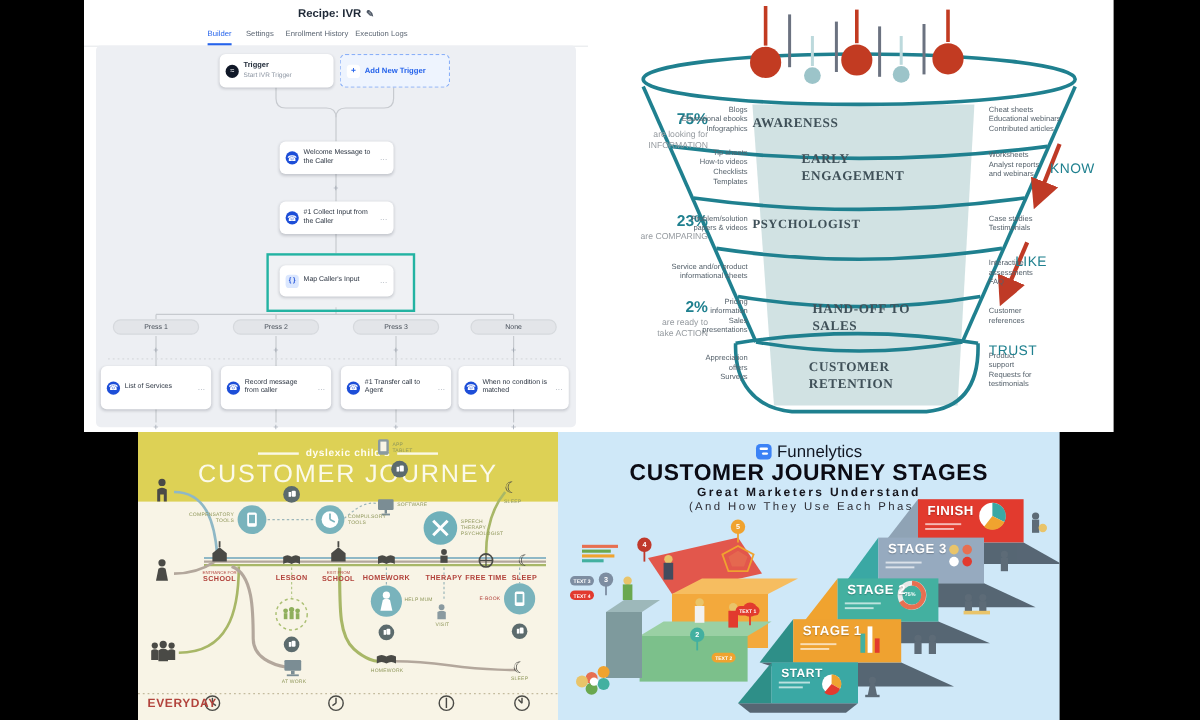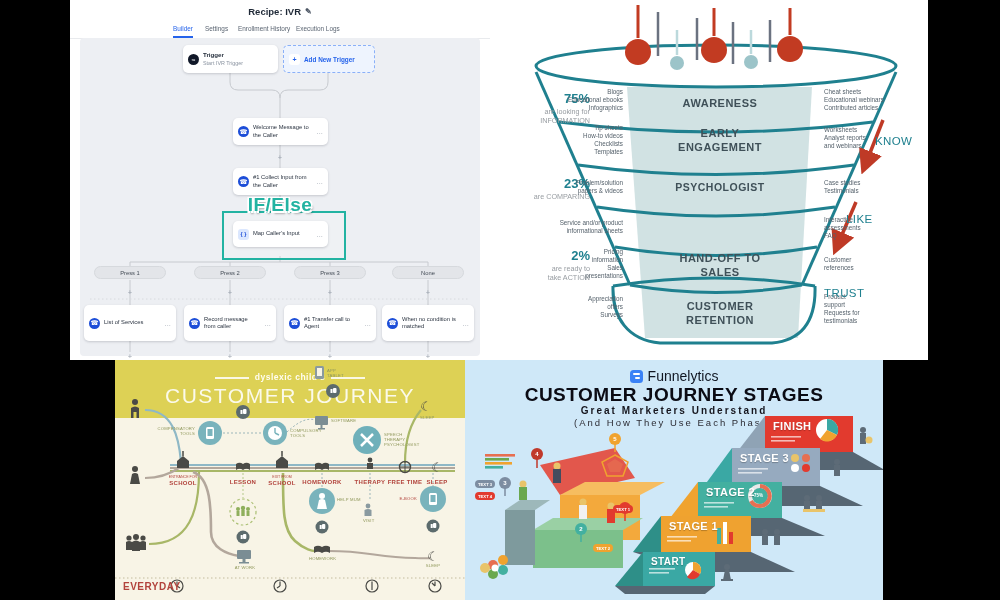--- a/index.html
+++ b/index.html
@@ -33,22 +33,22 @@
   .plus{position:absolute;color:#9aa2ad;font-size:7.5px;transform:translate(-50%,-50%);}
   #ifelse{left:150px;top:194px;width:120px;text-align:center;font-size:19px;font-weight:800;
           color:#23b3a2;letter-spacing:.5px;
           text-shadow:-1.5px -1.5px 0 #fff,1.5px -1.5px 0 #fff,-1.5px 1.5px 0 #fff,1.5px 1.5px 0 #fff,2px 3px 2px rgba(40,40,40,.35);}
   #ifbox{left:152px;top:211px;width:120px;height:45px;border:2.5px solid #23b3a2;background:rgba(255,255,255,.15);}
 
   
   #fu{left:490px;top:0;width:438px;height:360px;background:#ffffff;}
   .f-left{position:absolute;left:13px;width:120px;text-align:right;font-size:6.3px;color:#55616b;line-height:1.28;}
   .f-right{position:absolute;left:334px;width:104px;text-align:left;font-size:6.3px;color:#55616b;line-height:1.28;}
-  .f-stage{position:absolute;left:137px;width:186px;text-align:center;font-weight:bold;color:#3f5058;
-           letter-spacing:.5px;line-height:1.25;}
+  .f-stage{position:absolute;left:137px;width:186px;font-weight:bold;color:#3f5058;
+           letter-spacing:.5px;line-height:1.25;font-family:Liberation Serif, serif;}
   .f-note{position:absolute;left:0;width:100px;text-align:right;line-height:1.25;}
   .f-note .pct{font-size:13px;font-weight:bold;color:#1f808f;}
   .f-note .nl{font-size:7.2px;color:#979ca1;}
   .f-key{position:absolute;color:#1f808f;font-weight:400;font-size:11.5px;letter-spacing:.4px;margin-top:36px;}
   .ln{display:block;}
 
   
   #jo{left:115px;top:360px;width:350px;height:240px;background:#f8f4e6;}
   #jo-head{left:0;top:0;width:350px;height:58px;background:#ddd155;}
   #jo-small{position:absolute;left:0;top:12px;width:350px;text-align:center;color:#fffdf0;
@@ -135,21 +135,20 @@
     <span class="node-label" style="width:58px;">Welcome Message to the Caller</span>
     <span class="dots">…</span>
   </div>
   <div class="card" style="left:163px;top:168px;width:95px;height:27px;">
     <span class="icon-circ">☎</span>
     <span class="node-label" style="width:58px;">#1 Collect Input from the Caller</span>
     <span class="dots">…</span>
   </div>
 
   <div id="ifbox" class="abs"></div>
-  <div id="ifelse" class="abs">IF/Else</div>
   <div class="card" style="left:163px;top:221px;width:95px;height:26px;">
     <span class="icon-sq">{&nbsp;}</span>
     <span class="node-label" style="width:58px;">Map Caller's Input</span>
     <span class="dots">…</span>
   </div>
 
   <div class="pill" style="left:24px;top:266px;">Press 1</div>
   <div class="pill" style="left:124px;top:266px;">Press 2</div>
   <div class="pill" style="left:224px;top:266px;">Press 3</div>
   <div class="pill" style="left:322px;top:266px;">None</div>

